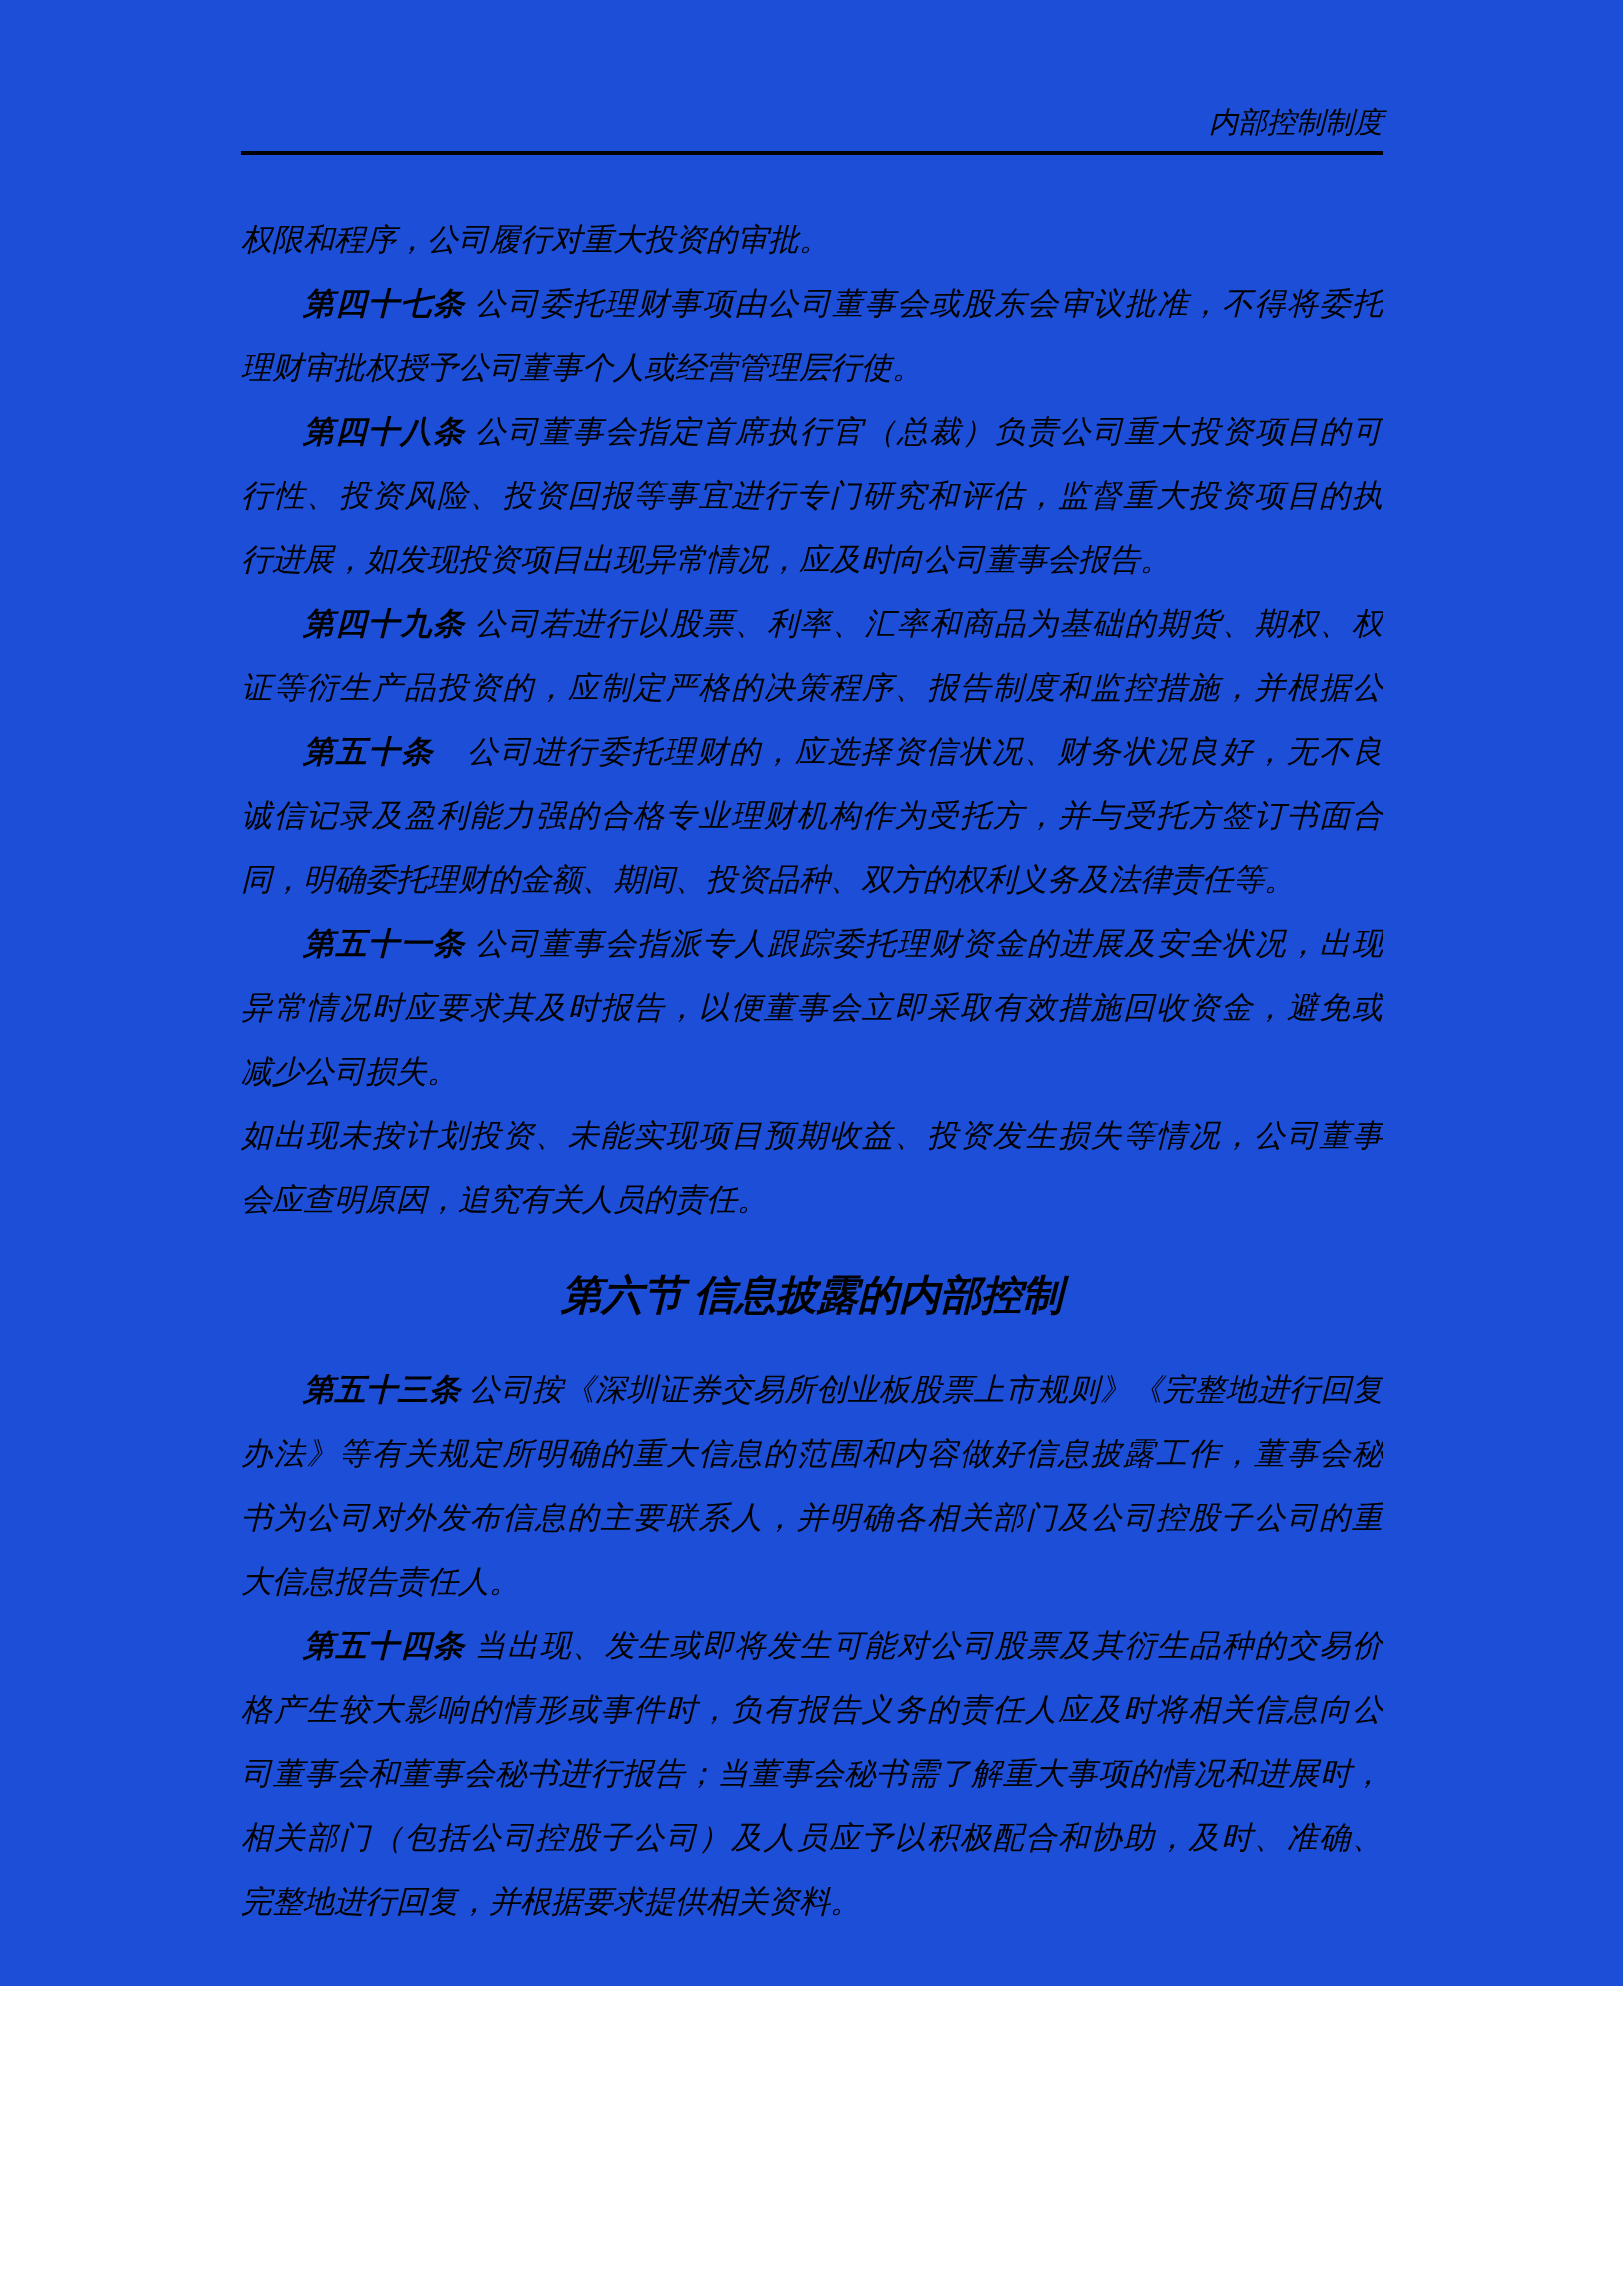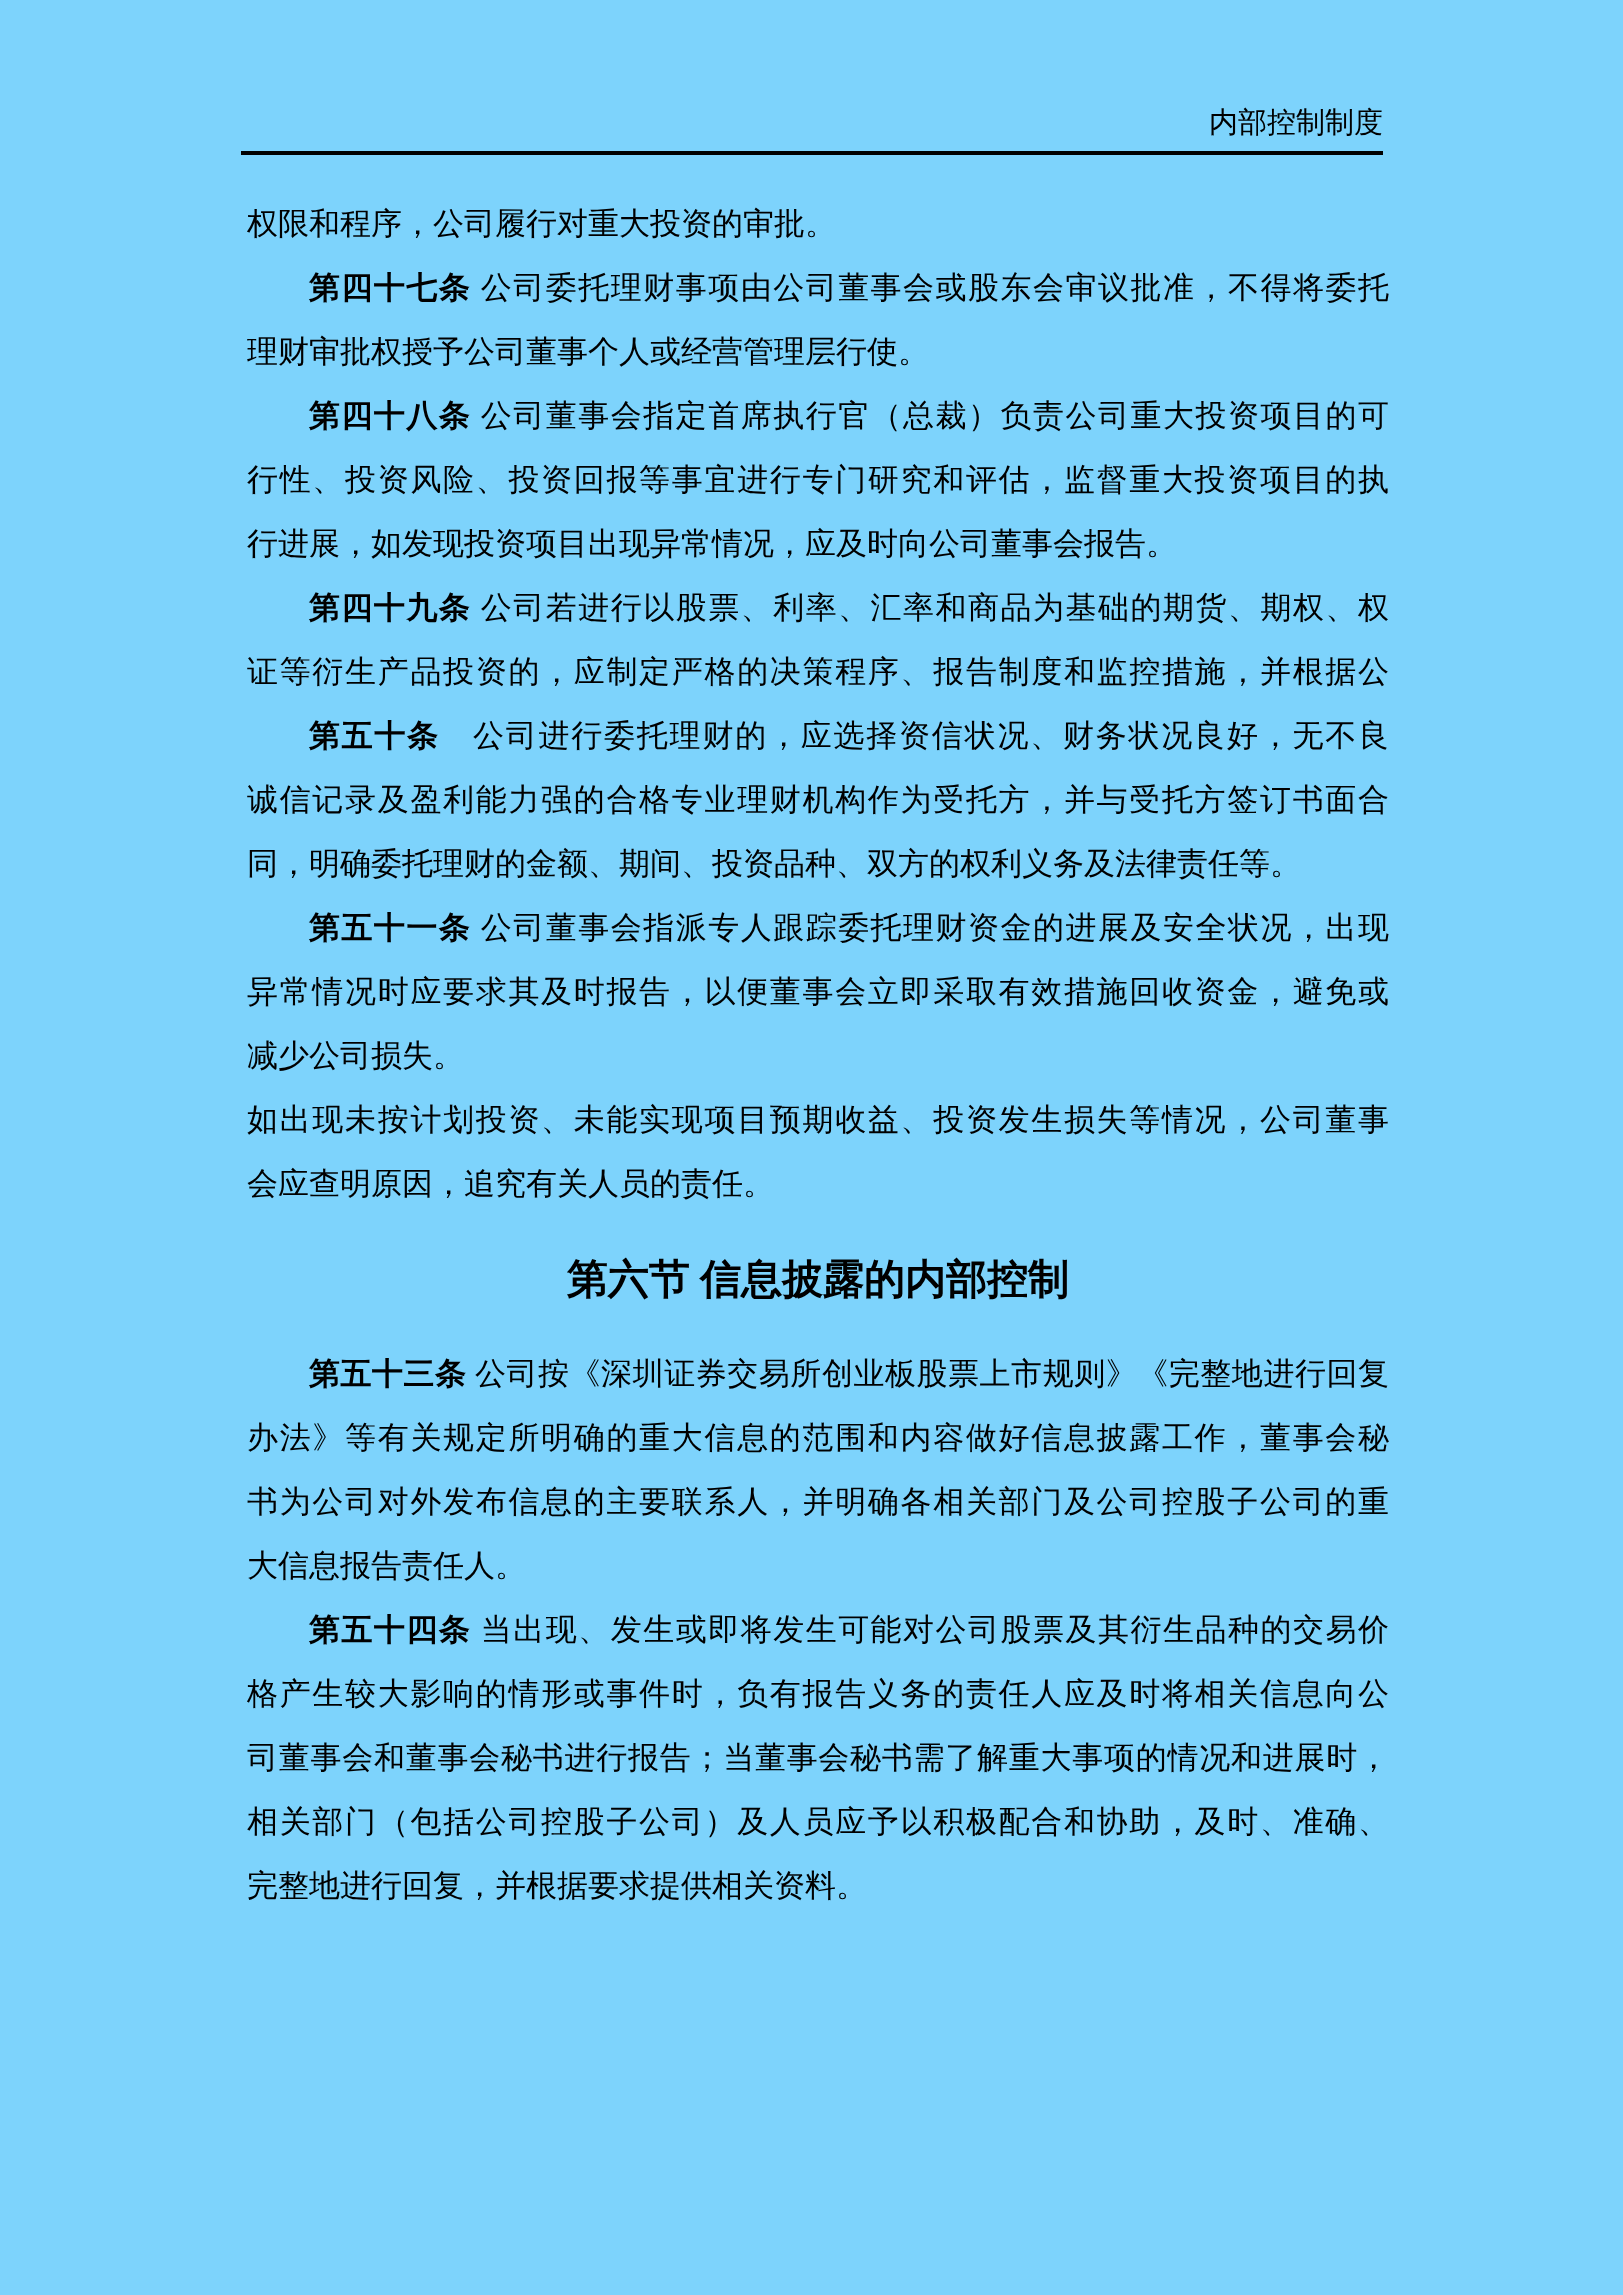--- a/index.html
+++ b/index.html
@@ -3,25 +3,26 @@
 <meta charset="utf-8">
 <style>
   html, body {
     margin: 0;
     padding: 0;
     background: #ffffff;
   }
   .page {
     position: relative;
     width: 1623px;
-    height: 2295px;
-    background: #7dd3fc;
+    height: 1986px;
+    background: #1d4ed8;
     color: #000000;
     font-family: "Liberation Serif", "DejaVu Serif", serif;
     overflow: hidden;
+    font-style: italic;
   }
   .header {
     position: absolute;
     left: 241px;
     width: 1142px;
     top: 103px;
     height: 39px;
     line-height: 39px;
     text-align: right;
     font-size: 29px;
@@ -30,23 +31,22 @@
     position: absolute;
     left: 241px;
     width: 1142px;
     top: 151px;
     height: 3.9px;
     background: #000000;
   }
   .content {
     position: absolute;
     left: 241px;
-    top: 192px;
+    top: 208px;
     width: 1142px;
-    margin-left: 6px;
   }
   .line {
     height: 64px;
     line-height: 64px;
     font-size: 31px;
     text-align: justify;
     text-align-last: justify;
     text-justify: inter-character;
     overflow: hidden;
   }

